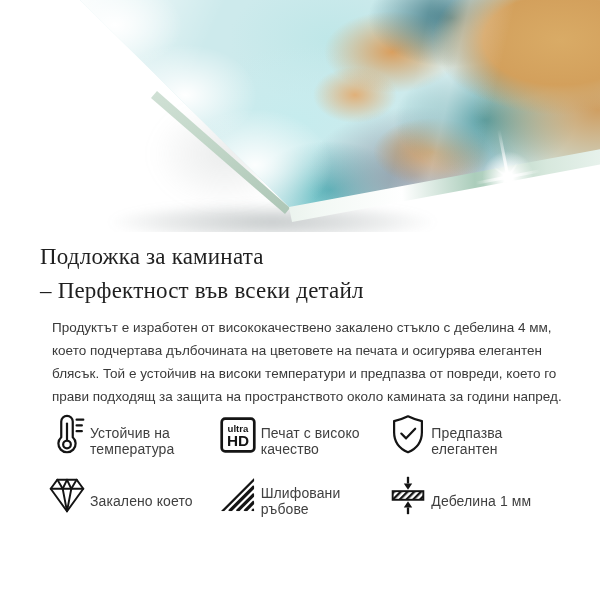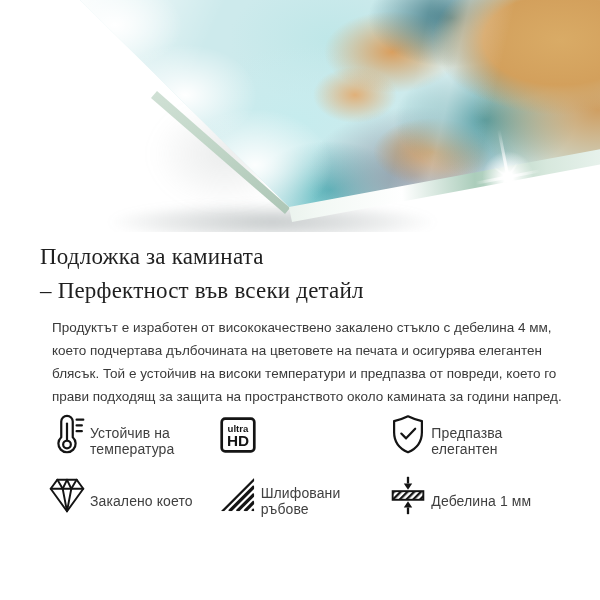--- a/index.html
+++ b/index.html
@@ -120,20 +120,21 @@
     </figure>
 
     <figure class="feature">
       <div class="icon-box">
         <svg width="46" height="46" viewBox="0 0 48 48">
           <rect x="7" y="7" width="34" height="34" rx="3.5" fill="none" stroke="currentColor" stroke-width="2.8"></rect>
           <text x="24" y="20.5" text-anchor="middle" fill="currentColor" class="svg-badge-top">ultra</text>
           <text x="24" y="35.5" text-anchor="middle" fill="currentColor" class="svg-badge-bottom">HD</text>
         </svg>
       </div>
+      <figcaption>Печат с високо качество</figcaption>
     </figure>
 
     <figure class="feature">
       <div class="icon-box">
         <svg width="46" height="46" viewBox="0 0 48 48" fill="none" stroke="currentColor" stroke-width="2.3" stroke-linecap="round" stroke-linejoin="round">
           <path d="M24 4.5 C29 7 34 8.5 38.5 9.5 V21 C38.5 31.5 32 38.5 24 42 C16 38.5 9.5 31.5 9.5 21 V9.5 C14 8.5 19 7 24 4.5 Z"></path>
           <polyline points="17,22.5 22,27.5 31.5,17.5"></polyline>
         </svg>
       </div>
       <figcaption>Предпазва елегантен</figcaption>

